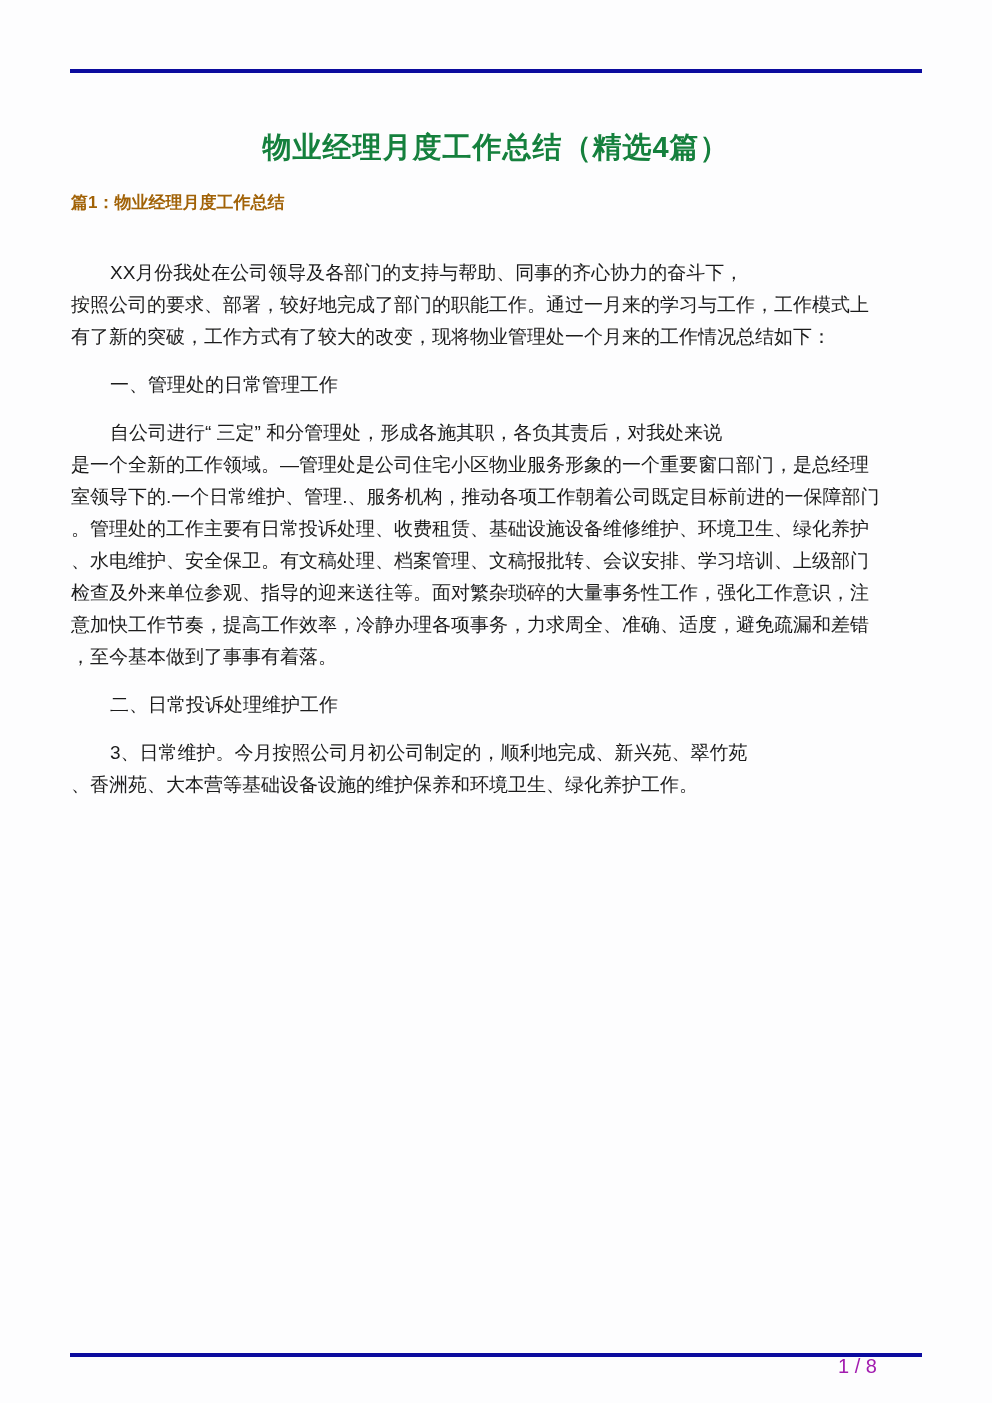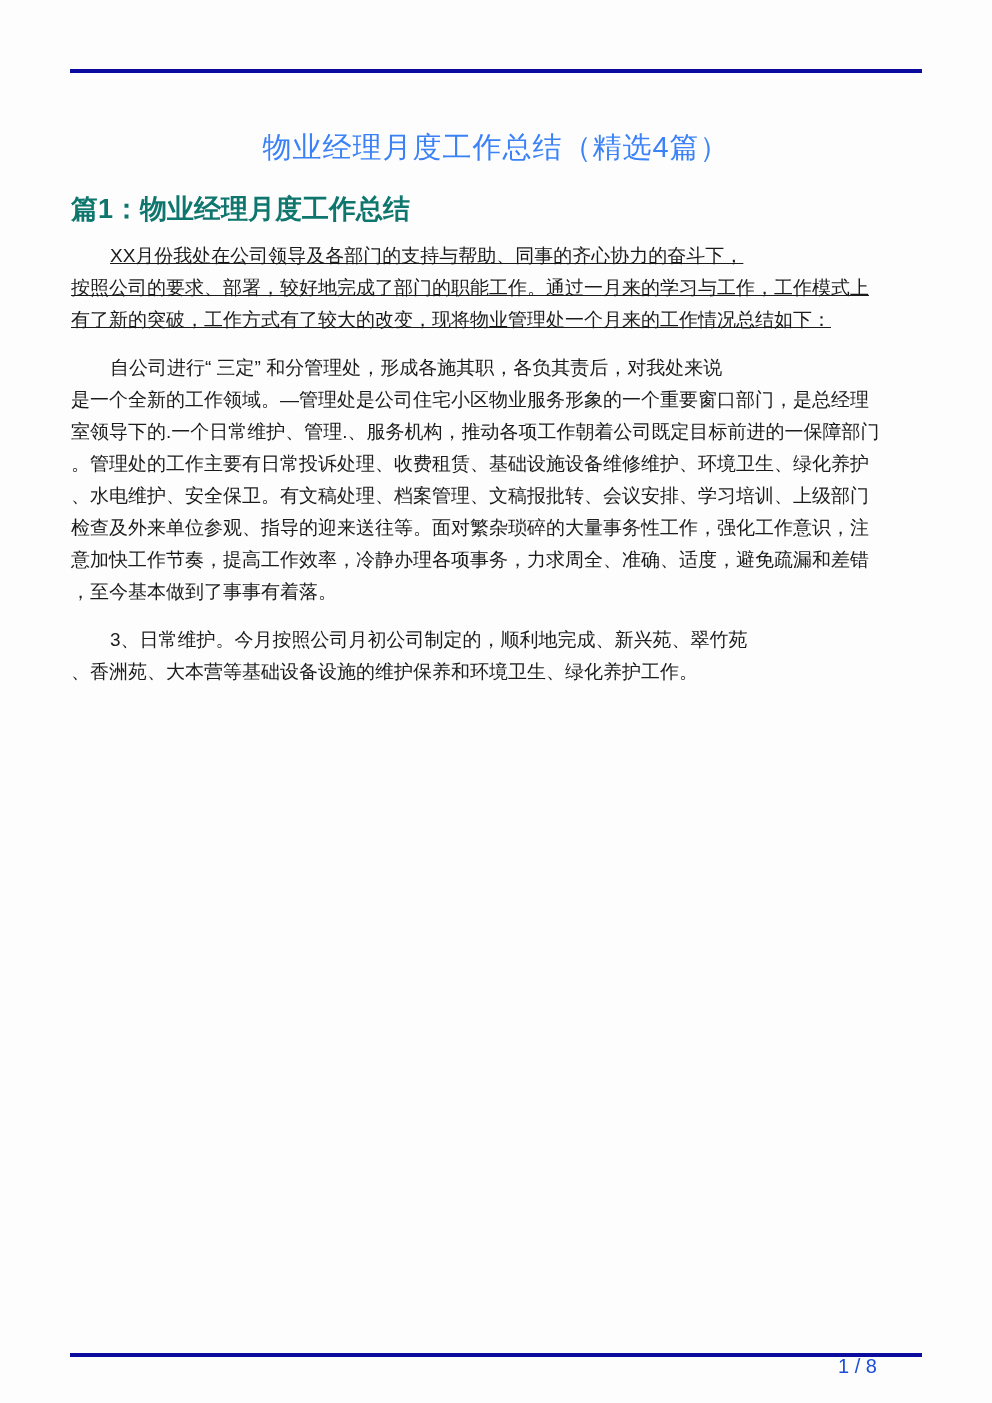--- a/index.html
+++ b/index.html
@@ -26,72 +26,74 @@
   .rule.top    { top: 69px; }
   .rule.bottom { top: 1353px; }
 
   .doc-title {
     position: absolute;
     top: 128px;
     left: 0;
     width: 100%;
     text-align: center;
     font-size: 29px;
-    font-weight: normal;
+    font-weight: bold;
     letter-spacing: 1px;
-    color: #3b82f6;
+    color: #15803d;
     white-space: nowrap;
   }
   .chapter-heading {
     position: absolute;
     top: 191px;
     left: 71px;
-    font-size: 27px;
+    font-size: 17px;
     font-weight: bold;
-    color: #0f766e;
+    color: #a16207;
     white-space: nowrap;
   }
   .doc-body {
     position: absolute;
     top: 240px;
     left: 71px;
     width: 852px;
     font-size: 19px;
     line-height: 32px;
   }
   .doc-body p.block {
     margin: 16px 0 0 0;
     text-indent: 39px;
     white-space: nowrap;
   }
-  .doc-body p.block:first-child { margin-top: 0; text-decoration: underline; }
+  .doc-body p.block:first-child { margin-top: 17px; }
 
   .page-number {
     position: absolute;
     top: 1355px;
     left: 838px;
     font-size: 20px;
-    color: #1d4ed8;
+    color: #a21caf;
     white-space: nowrap;
   }
 </style>
 </head>
 <body>
 
 <div class="page">
 
   <div class="rule top"></div>
 
   <h1 class="doc-title" style="margin:0;">物业经理月度工作总结（精选4篇）</h1>
 
   <h2 class="chapter-heading" style="margin:0;">篇1：物业经理月度工作总结</h2>
 
   <div class="doc-body">
       <p class="block paragraph">XX月份我处在公司领导及各部门的支持与帮助、同事的齐心协力的奋斗下，<br>按照公司的要求、部署，较好地完成了部门的职能工作。通过一月来的学习与工作，工作模式上<br>有了新的突破，工作方式有了较大的改变，现将物业管理处一个月来的工作情况总结如下：</p>
+      <p class="block subheading">一、管理处的日常管理工作</p>
       <p class="block paragraph">自公司进行“ 三定” 和分管理处，形成各施其职，各负其责后，对我处来说<br>是一个全新的工作领域。—管理处是公司住宅小区物业服务形象的一个重要窗口部门，是总经理<br>室领导下的.一个日常维护、管理.、服务机构，推动各项工作朝着公司既定目标前进的一保障部门<br>。管理处的工作主要有日常投诉处理、收费租赁、基础设施设备维修维护、环境卫生、绿化养护<br>、水电维护、安全保卫。有文稿处理、档案管理、文稿报批转、会议安排、学习培训、上级部门<br>检查及外来单位参观、指导的迎来送往等。面对繁杂琐碎的大量事务性工作，强化工作意识，注<br>意加快工作节奏，提高工作效率，冷静办理各项事务，力求周全、准确、适度，避免疏漏和差错<br>，至今基本做到了事事有着落。</p>
+      <p class="block subheading">二、日常投诉处理维护工作</p>
       <p class="block paragraph">3、日常维护。今月按照公司月初公司制定的，顺利地完成、新兴苑、翠竹苑<br>、香洲苑、大本营等基础设备设施的维护保养和环境卫生、绿化养护工作。</p>
     </div>
 
   <div class="rule bottom"></div>
 
   <div class="page-number">1 / 8</div>
 
 </div>
 
 </body></html>

